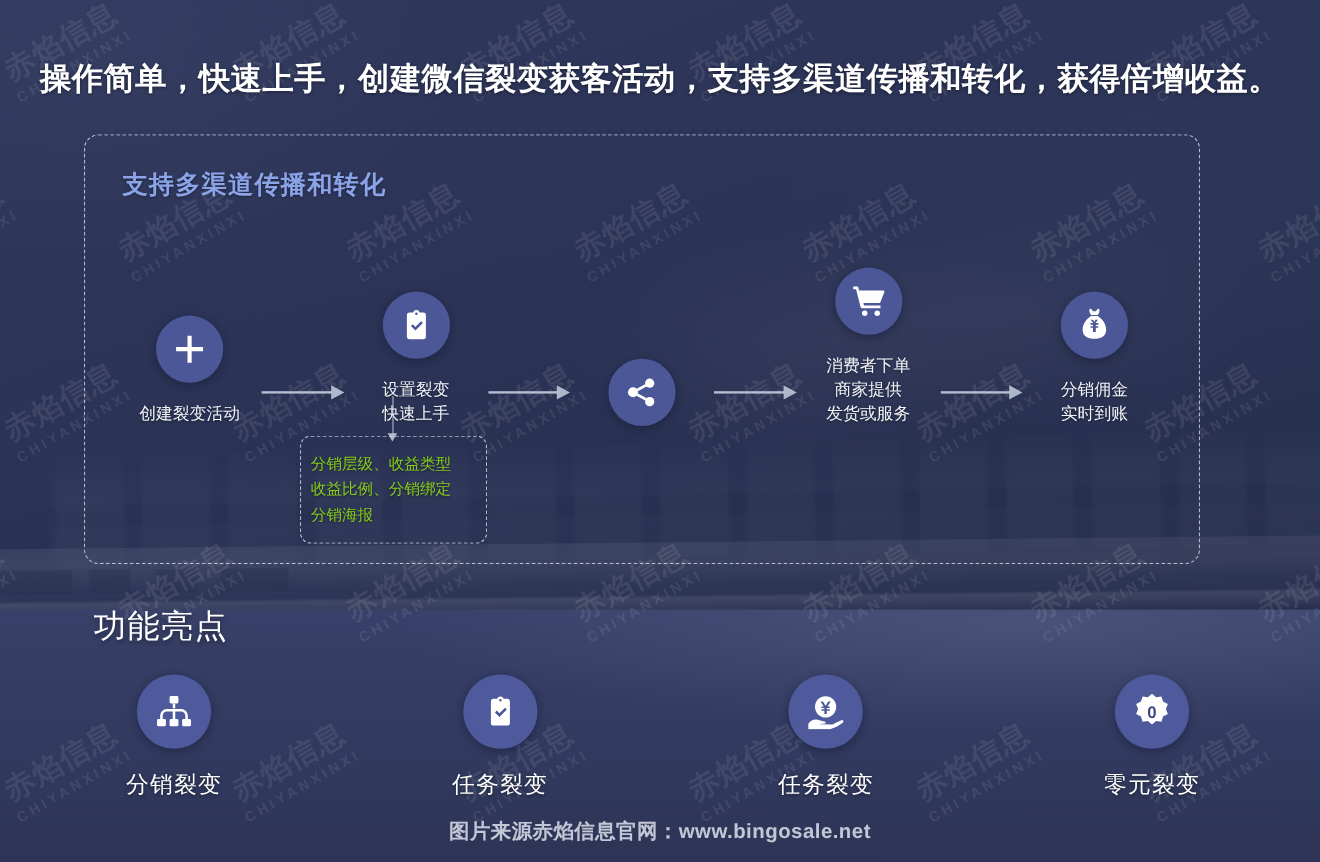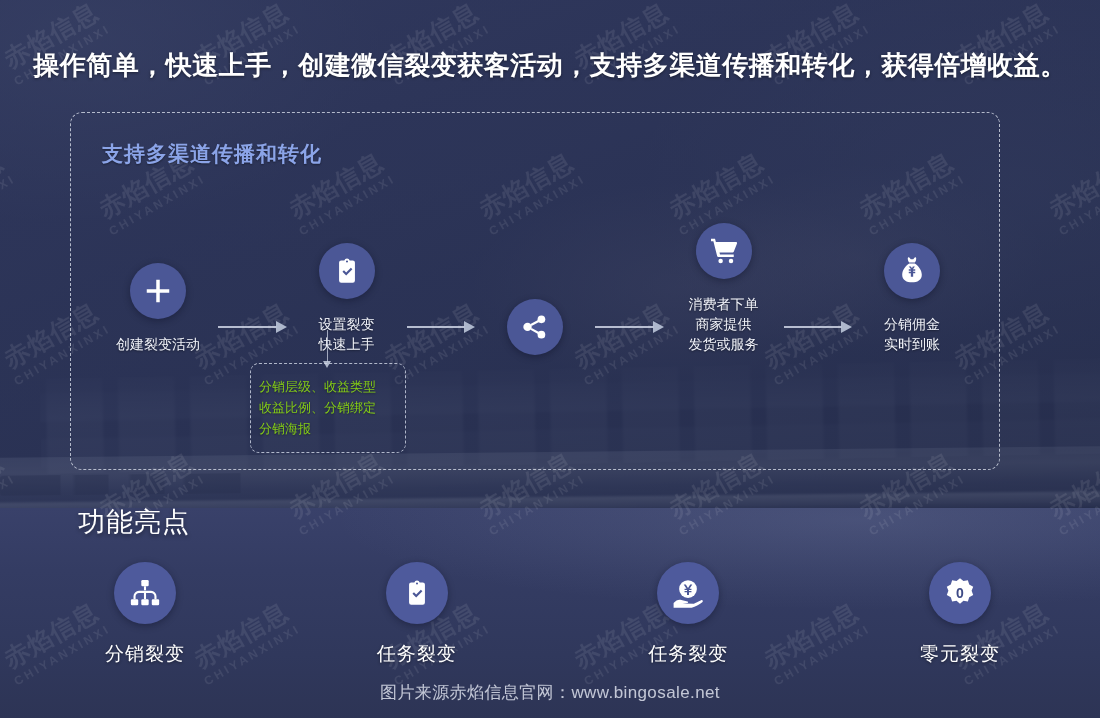--- a/index.html
+++ b/index.html
@@ -319,20 +319,21 @@
 
   
   .footer {
     position: absolute;
     left: 0; right: 0;
     bottom: 14px;
     text-align: center;
     color: rgba(231,235,245,0.80);
     font-size: 17px;
     letter-spacing: .4px;
+    font-weight: bold;
   }
 </style>
 </head>
 <body>
 
 <div id="stage">
 
   <div class="bg-photo"></div>
   <div class="bg-keys"></div>
   <div class="bg-laptop-base"></div>

